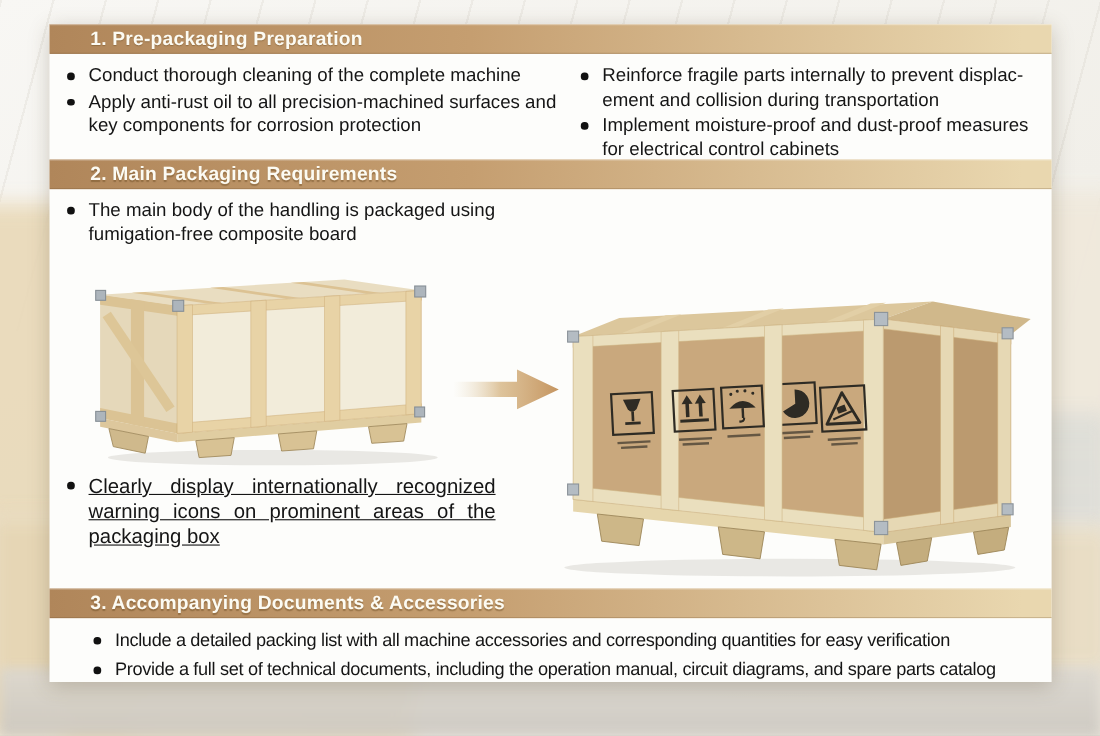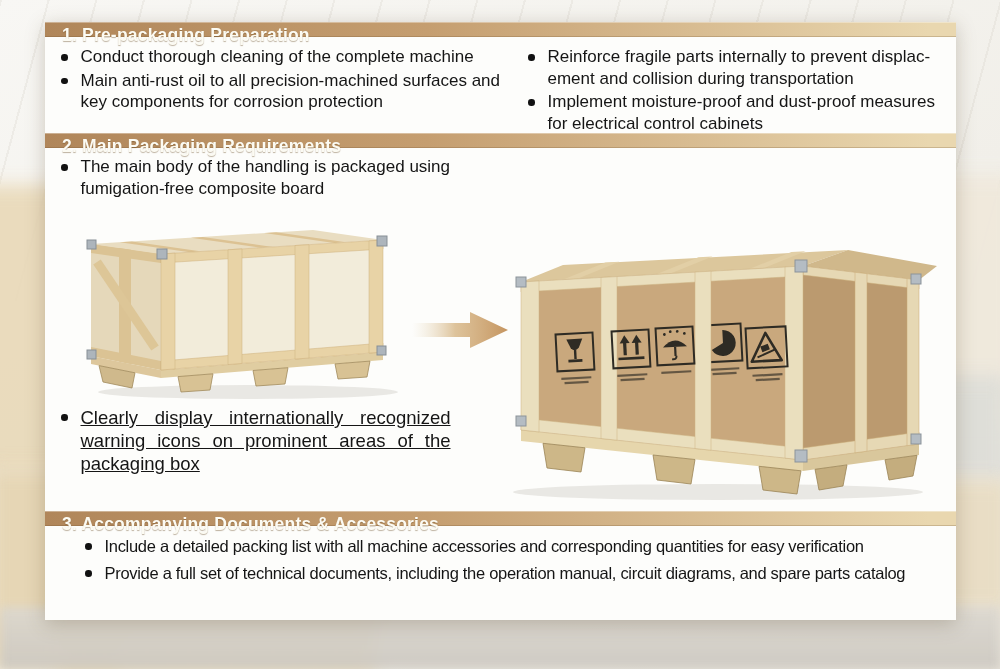--- a/index.html
+++ b/index.html
@@ -18,23 +18,23 @@
       background:repeating-linear-gradient(90deg,#e8d8b4 0 16px,#d9c69c 16px 21px);opacity:.85;}
   .bg-b4{right:-18px;top:175px;width:86px;height:250px;background:#f0e9dc;opacity:.95;}
   .bg-b5{right:-8px;top:378px;width:120px;height:105px;
       background:repeating-linear-gradient(180deg,#ccd2d5 0 6px,#e9e5da 6px 15px);opacity:.9;}
   .bg-b6{right:-10px;top:480px;width:130px;height:130px;background:#e9ddc4;opacity:.95;}
   .bg-floor{position:absolute;left:0;bottom:0;width:100%;height:62px;filter:blur(5px);
       background:linear-gradient(#dcd8d0,#ccc8c1);opacity:.9;}
   
   .card{position:absolute;left:45px;top:22px;width:911px;height:598px;
         background:#fdfdfb;box-shadow:0 4px 18px rgba(90,75,50,.28);}
-  .bar{height:15px;line-height:27px;
+  .bar{height:27px;line-height:27px;
        background:linear-gradient(92deg,#b0865a 0%,#c59e70 42%,#e9d7af 97%);
-       box-shadow:inset 0 1px 0 rgba(255,255,255,.35),inset 0 -1px 0 rgba(110,80,45,.25);}
+       box-shadow:inset 0 1px 0 rgba(255,255,255,.35),inset 0 -1px 0 rgba(110,80,45,.25);padding-left:20px;}
   .bar span{display:inline-block;padding-left:17px;font-size:17.5px;font-weight:bold;
        color:#fcfbf3;text-shadow:0 1px 1px rgba(95,65,25,.4);letter-spacing:.2px;}
   .body1{height:96px;display:flex;padding-top:9px;box-sizing:border-box;}
   .col-a{margin-left:16px;width:445px;}
   .col-b{margin-left:22px;width:408px;}
   .blt{display:flex;margin-bottom:2px;}
   .blt .dot{flex:0 0 auto;width:6.5px;height:6.5px;border-radius:50%;background:#111;
             margin:8px 13px 0 0;}
   .blt .bt{font-size:17px;line-height:21.5px;}
   .body2{position:relative;height:363px;}
@@ -68,21 +68,21 @@
       <span>1. Pre-packaging Preparation</span>
     </div>
     <div class="body1">
       <div class="col-a">
         <div class="blt">
           <span class="dot"></span>
           <span class="bt">Conduct thorough cleaning of the complete machine</span>
         </div>
         <div class="blt">
           <span class="dot"></span>
-          <span class="bt">Main anti-rust oil to all precision-machined surfaces and key components for corrosion protection</span>
+          <span class="bt">Apply anti-rust oil to all precision-machined surfaces and key components for corrosion protection</span>
         </div>
       </div>
       <div class="col-b">
         <div class="blt">
           <span class="dot"></span>
           <span class="bt">Reinforce fragile parts internally to prevent displac­ement and collision during transportation</span>
         </div>
         <div class="blt">
           <span class="dot"></span>
           <span class="bt">Implement moisture-proof and dust-proof measures for electrical control cabinets</span>

